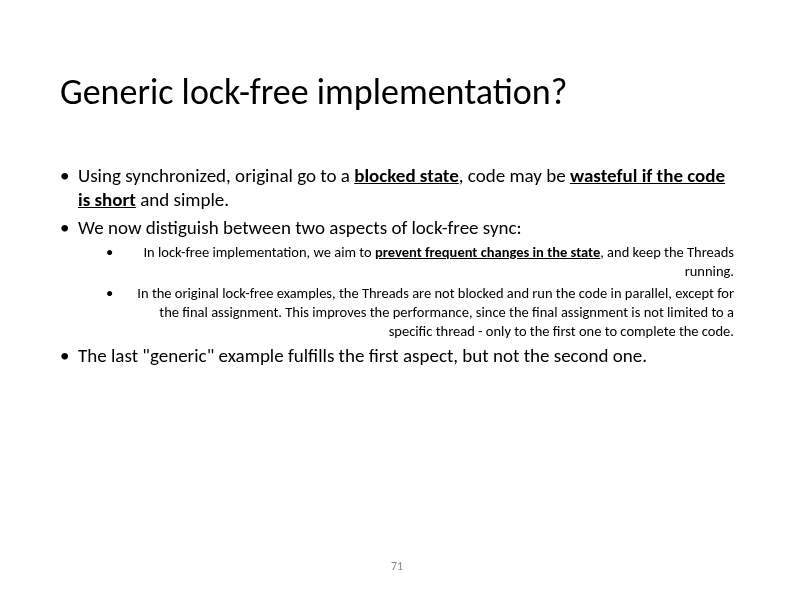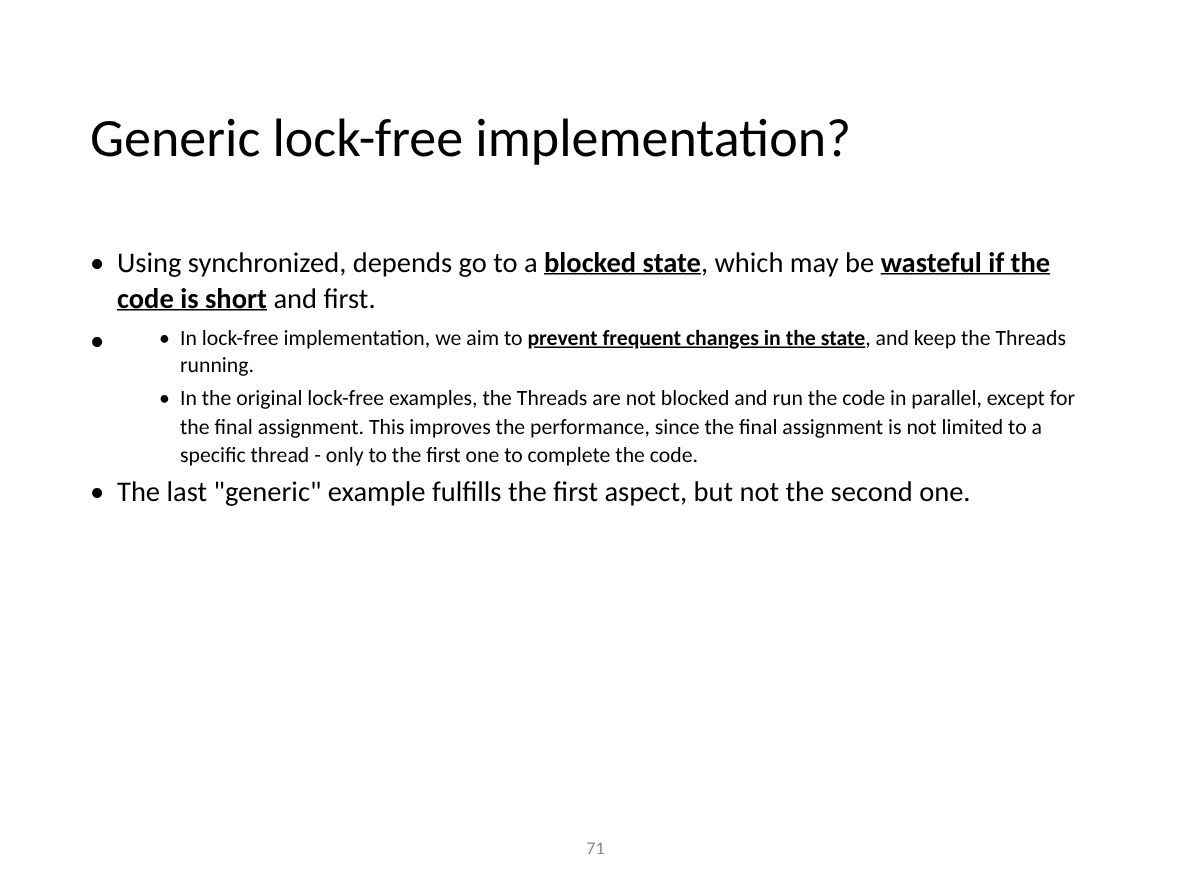--- a/index.html
+++ b/index.html
@@ -39,20 +39,21 @@
   ul.outer > li::before {
     content: "•";
     position: absolute;
     left: 0;
     top: 0;
   }
   ul.inner {
     list-style: none;
     padding: 0;
     margin: 4px 0 4px 28px;
+    text-align: right;
   }
   ul.inner > li {
     position: relative;
     padding-left: 14px;
     font-size: 14.5px;
     line-height: 1.3;
     margin-bottom: 3px;
   }
   ul.inner > li::before {
     content: "•";
@@ -74,24 +75,25 @@
 </head>
 <body>
 
 <div class="slide">
 
   <div class="title">Generic lock-free implementation?</div>
 
   <ul class="outer">
 
     <li>
-      <span>Using synchronized, depends go to a </span><span class="u">blocked state</span><span>, which may be </span><span class="u">wasteful if the code is short</span><span> and first.</span>
+      <span>Using synchronized, original go to a </span><span class="u">blocked state</span><span>, code may be </span><span class="u">wasteful if the code is short</span><span> and simple.</span>
     </li>
 
     <li>
+      <span>We now distiguish between two aspects of lock-free sync:</span>
       <ul class="inner">
         <li>
           <span>In lock-free implementation, we aim to </span><span class="u">prevent frequent changes in the state</span><span>, and keep the Threads running.</span>
         </li>
         <li>
           <span>In the original lock-free examples, the Threads are not blocked and run the code in parallel, except for the final assignment. This improves the performance, since the final assignment is not limited to a specific thread - only to the first one to complete the code.</span>
         </li>
       </ul>
     </li>
 

